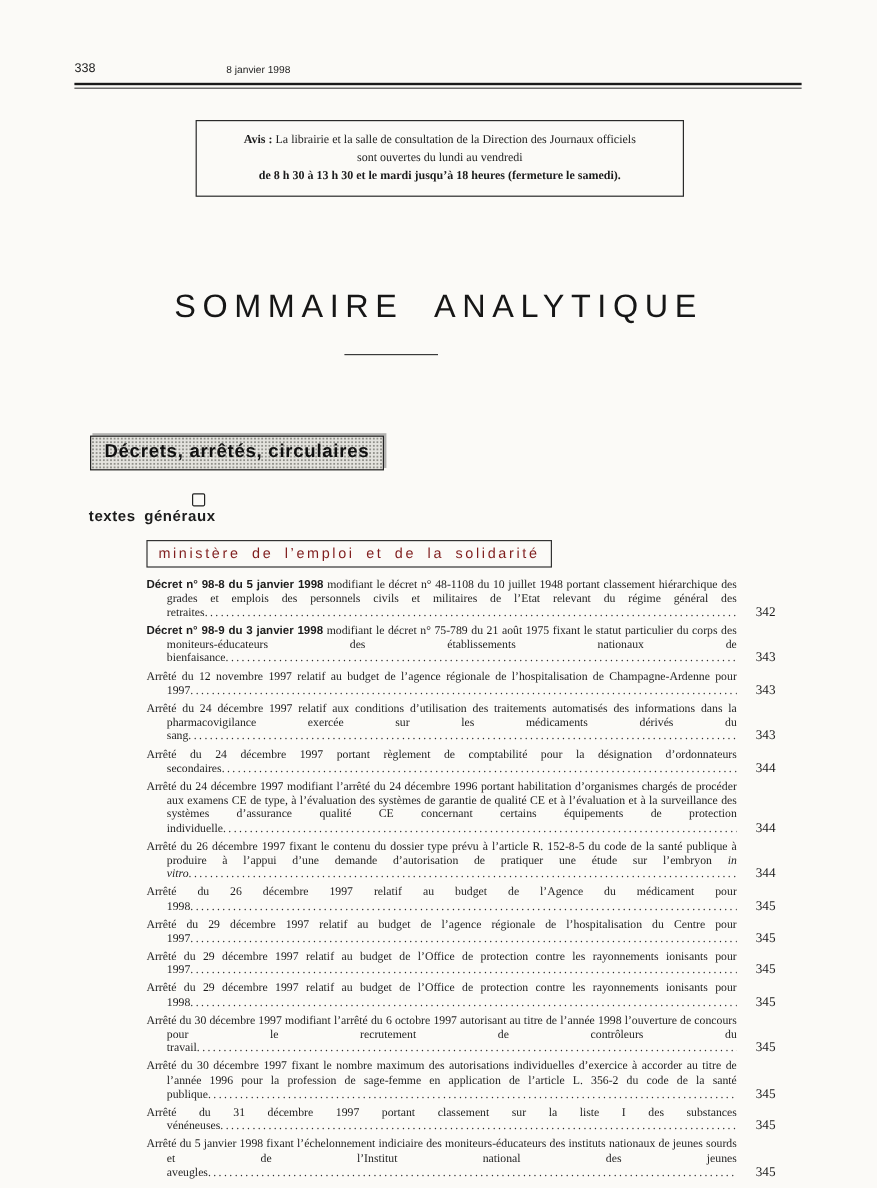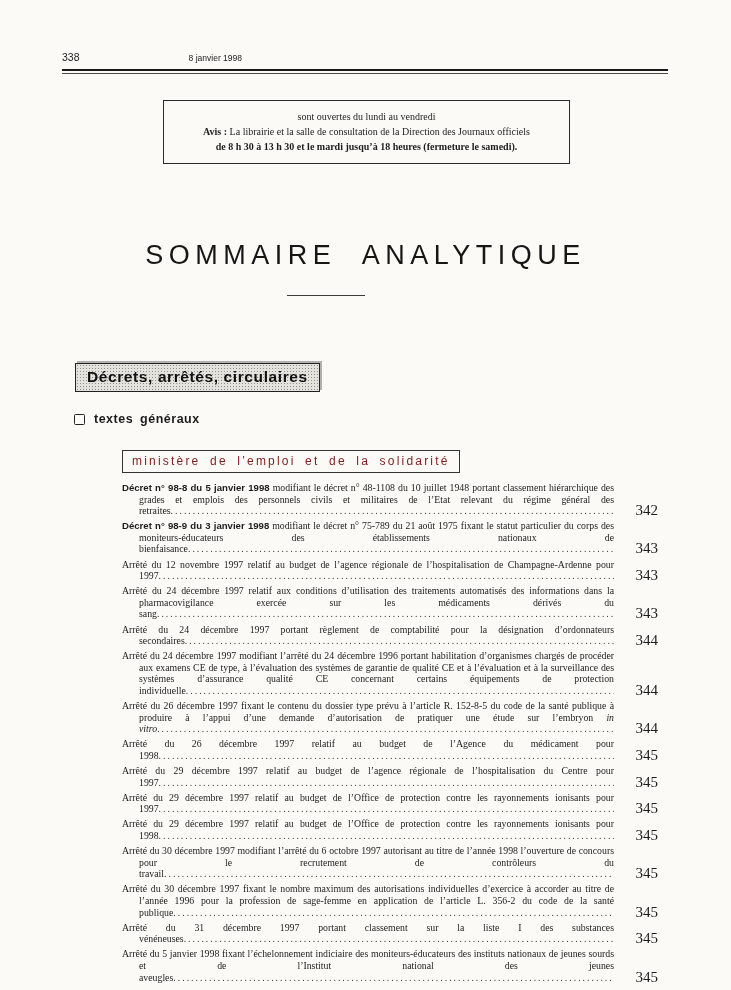--- a/index.html
+++ b/index.html
@@ -45,21 +45,21 @@
     border:1px solid #222;padding:4px 11px 5px;
     background-color:#e3e2dd;
     background-image:radial-gradient(#90908a 0.6px, rgba(0,0,0,0) 0.7px);
     background-size:3px 3px;
     box-shadow:2px -2px 0 rgba(40,40,40,.35);
   }
   .textes-row{
     position:absolute;top:412px;left:74px;
     font-family:"Liberation Sans","DejaVu Sans",sans-serif;
     font-size:12.5px;font-weight:bold;letter-spacing:.5px;word-spacing:3px;
-    display:flex;align-items:flex-end;
+    display:flex;align-items:flex-end;flex-direction:column;
   }
   .sq{display:inline-block;width:9px;height:9px;border:1.4px solid #222;
       border-radius:1.5px;margin-right:9px;position:relative;top:-1px;}
 
   
   .toc{position:absolute;top:450px;left:122px;width:536px;}
   .ministry-box{
     display:inline-block;
     font-family:"Liberation Sans","DejaVu Sans",sans-serif;
     font-size:12px;letter-spacing:2.2px;word-spacing:4px;color:#7f1d1d;
@@ -71,40 +71,40 @@
     font-size:9.8px;line-height:11.6px;text-align:justify;
     padding-left:17px;text-indent:-17px;
   }
   .lead{font-family:"Liberation Sans","DejaVu Sans",sans-serif;font-weight:bold;font-size:9.6px;}
   .it{font-style:italic;}
   .dots::after{
     content:"...................................................................................................................................................................................................................................................................................................................................";
     letter-spacing:2px;white-space:nowrap;color:#2e2e2e;
   }
   .page-num{
-    width:40px;flex-shrink:0;text-align:right;
-    font-size:15px;line-height:11.6px;padding-left:4px;
+    width:40px;flex-shrink:0;text-align:center;
+    font-size:11px;line-height:11.6px;padding-left:4px;
   }
   .b{font-weight:bold;}
 </style>
 </head>
 <body>
 
 <div class="header-row">
   <span class="hdr-page">338</span>
   <span class="hdr-date">8 janvier 1998</span>
 </div>
 <div class="double-rule" style="top:69px;">
   <div class="r1"></div>
     <div class="r2"></div>
 </div>
 
 <div class="avis-box">
+  <div><b class="b">Avis :</b> <span>La librairie et la salle de consultation de la Direction des Journaux officiels</span></div>
   <div>sont ouvertes du lundi au vendredi</div>
-  <div><b class="b">Avis :</b> <span>La librairie et la salle de consultation de la Direction des Journaux officiels</span></div>
   <div class="b">de 8 h 30 à 13 h 30 et le mardi jusqu’à 18 heures (fermeture le samedi).</div>
 </div>
 
 <div class="main-title">SOMMAIRE ANALYTIQUE</div>
 <div class="title-rule"></div>
 
 <div class="decrets-banner">Décrets, arrêtés, circulaires</div>
 
 <div class="textes-row">
   <span class="sq"></span>

